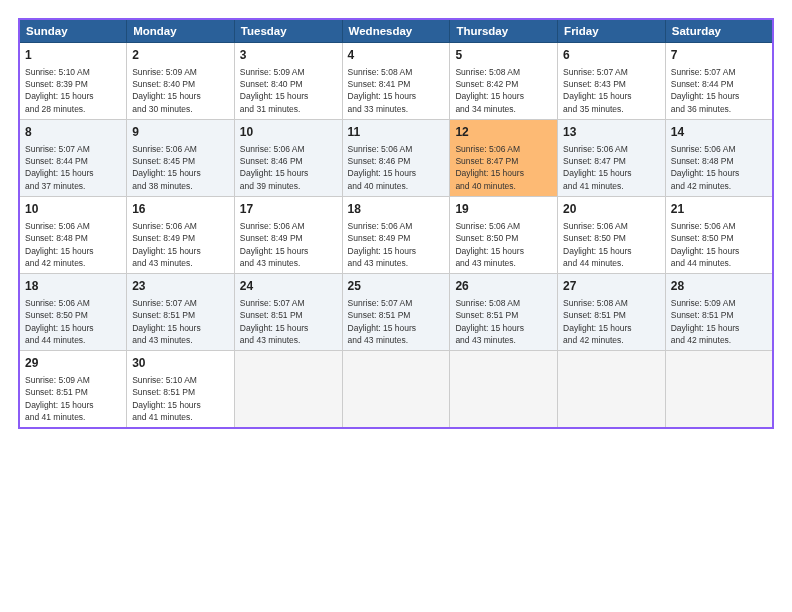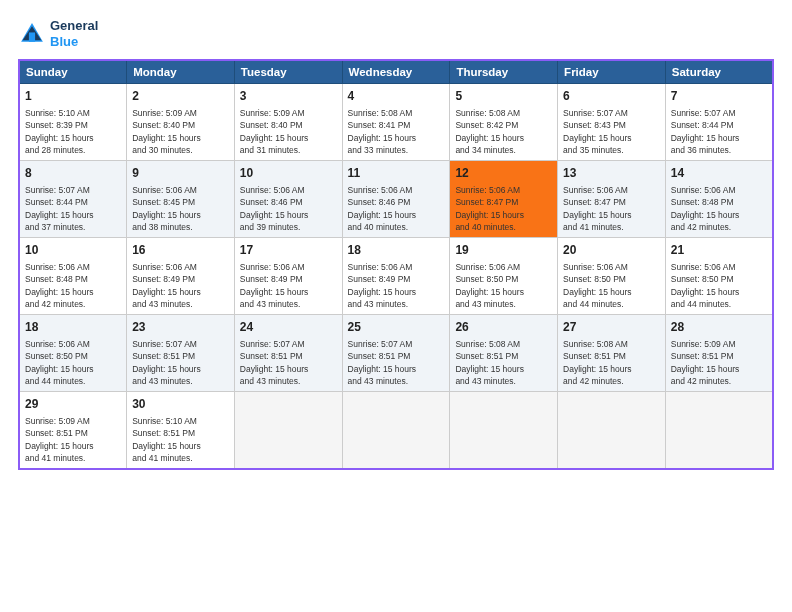--- a/index.html
+++ b/index.html
@@ -97,37 +97,20 @@
       line-height: 1.45;
     }
     td.empty {
       background: #f5f5f5 !important;
     }
   </style>
 </head>
 <body>
 
 <div class="page">
-  <div class="header">
-    <div class="logo">
-      <svg class="logo-icon" viewBox="0 0 36 36">
-        <polygon points="18,4 32,28 4,28" fill="#2196f3"></polygon>
-        <polygon points="18,8 30,26 6,26" fill="#1a3a5c"></polygon>
-        <rect x="14" y="16" width="8" height="12" fill="#2196f3"></rect>
-      </svg>
-      <div class="logo-text">
-        <div>General</div>
-        <div><span>Blue</span></div>
-      </div>
-    </div>
-    <div class="title-block">
-      <div class="month-title"></div>
-      <div class="subtitle"></div>
-    </div>
-  </div>
 
   <table class="calendar">
     <thead>
       <tr>
       <th>Sunday</th>
           <th>Monday</th>
           <th>Tuesday</th>
           <th>Wednesday</th>
           <th>Thursday</th>
           <th>Friday</th>
@@ -208,21 +191,21 @@
 Daylight: 15 hours
 and 39 minutes.</div>
           </td>
           <td style="background: rgb(240, 244, 248);">
             <span class="day-num">11</span>
             <div class="day-info" style="white-space: pre-line;">Sunrise: 5:06 AM
 Sunset: 8:46 PM
 Daylight: 15 hours
 and 40 minutes.</div>
           </td>
-          <td style="background: #f97316;">
+          <td style="background: #fdba74;">
             <span class="day-num">12</span>
             <div class="day-info" style="white-space: pre-line;">Sunrise: 5:06 AM
 Sunset: 8:47 PM
 Daylight: 15 hours
 and 40 minutes.</div>
           </td>
           <td style="background: rgb(240, 244, 248); margin-left: 37px;">
             <span class="day-num">13</span>
             <div class="day-info" style="white-space: pre-line;">Sunrise: 5:06 AM
 Sunset: 8:47 PM

